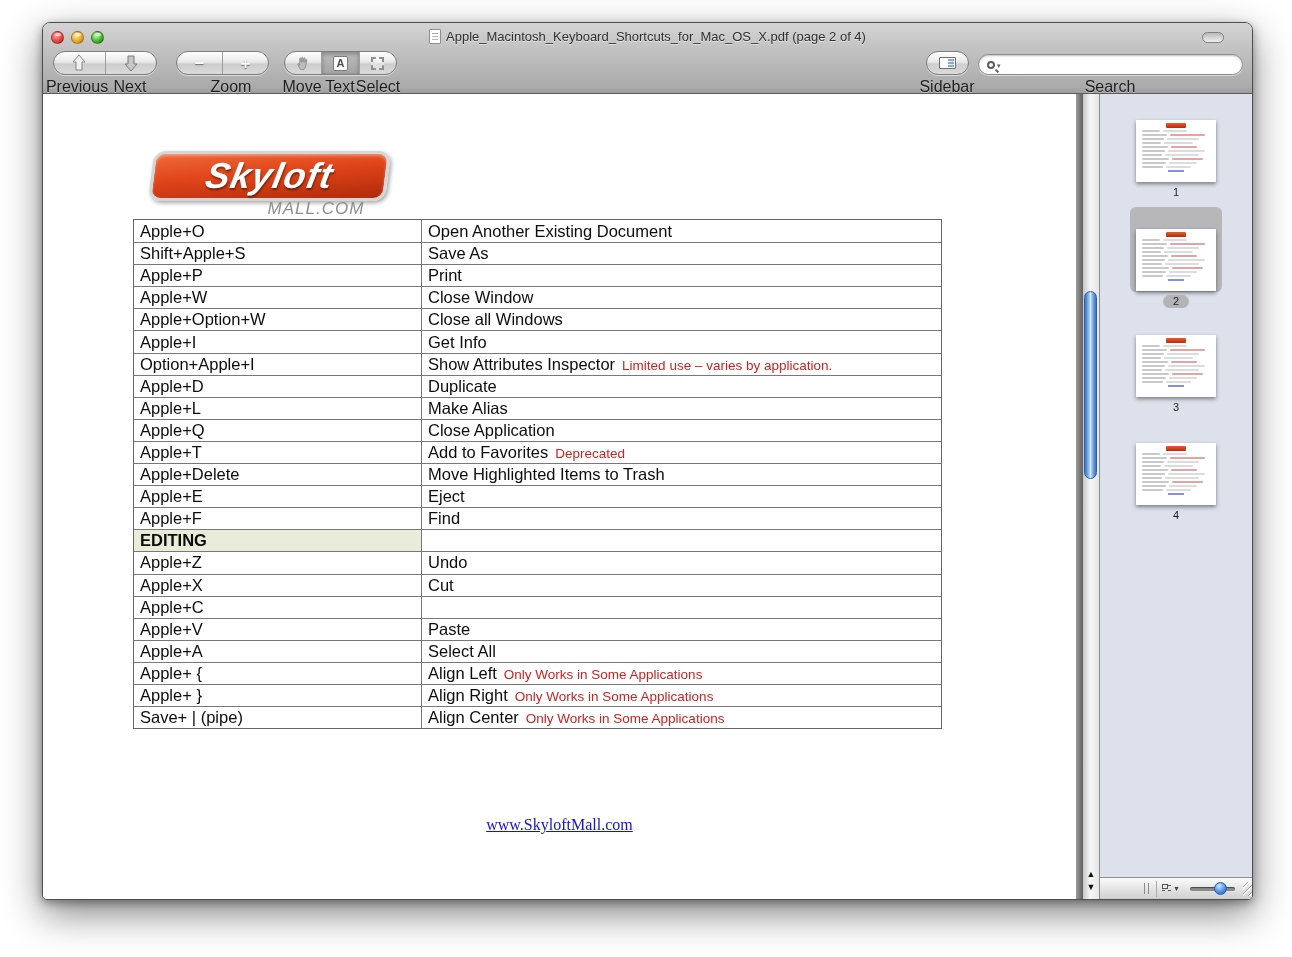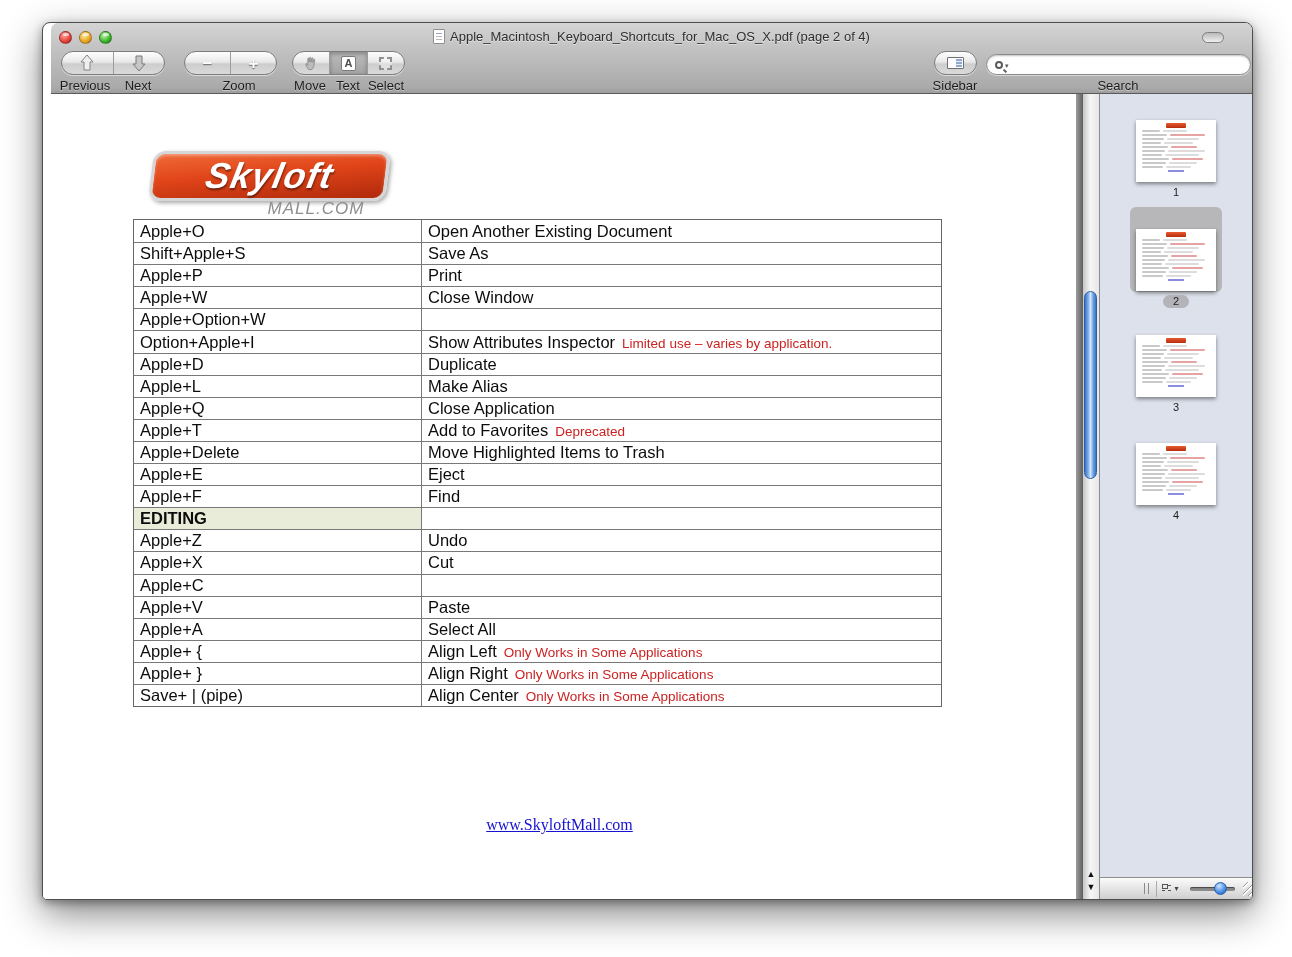--- a/index.html
+++ b/index.html
@@ -10,21 +10,21 @@
   }
   
   .window {
     position:absolute; left:42px; top:22px; width:1211px; height:878px;
     border-radius:8px 8px 5px 5px;
     border:1px solid #4e4e4e;
     box-shadow:0 14px 38px rgba(0,0,0,.48), 0 3px 10px rgba(0,0,0,.35);
     background:#fff;
   }
   .chrome {
-    position:absolute; left:8px; top:0; right:0; height:71px;
+    position:absolute; left:0; top:0; right:0; height:71px;
     border-radius:7px 7px 0 0;
     background:linear-gradient(#d4d4d4, #c3c3c3 35%, #aaaaaa 92%, #9e9e9e);
     border-bottom:1px solid #5a5a5a;
   }
   .titlebar { position:absolute; left:0; right:0; top:0; height:27px;
     display:flex; align-items:center; justify-content:center; gap:5px; }
   .title-text { font-size:13px; color:#2e2e2e; text-shadow:0 1px 0 rgba(255,255,255,.55); }
   .doc-icon { width:12px; height:15px; background:#fff; border:1px solid #8f8f8f; position:relative; border-radius:1px;}
   .doc-icon::before { content:""; position:absolute; left:2px; top:3px; width:6px; height:1px; background:#9aa7c0; box-shadow:0 3px 0 #b9b9b9, 0 6px 0 #b9b9b9; }
   .lights { position:absolute; left:8px; top:8px; display:flex; gap:7px; }
@@ -35,21 +35,21 @@
   .light.green  { background:radial-gradient(circle at 38% 32%, #c7f3a9, #39b42a 60%, #157006); }
   .toolbar-pill { position:absolute; right:28px; top:9px; width:22px; height:11px; border-radius:6px;
     border:1px solid #7f7f7f; background:linear-gradient(#b9b9b9,#efefef); }
   
   .capsule { position:absolute; top:28px; height:24px; border-radius:12px; border:1px solid #7d7d7d;
     background:linear-gradient(#fefefe,#e9e9e9 45%,#cdcdcd 55%,#dadada);
     box-shadow:0 1px 0 rgba(255,255,255,.55); display:flex; overflow:hidden; }
   .seg { display:flex; align-items:center; justify-content:center; height:100%; cursor:default; }
   .seg + .seg { border-left:1px solid #9d9d9d; }
   .seg.active { background:linear-gradient(#bdbdbd,#a3a3a3); box-shadow:inset 0 2px 4px rgba(0,0,0,.3); }
-  .tlabel { position:absolute; top:55px; font-size:13px; color:#1c1c1c; text-shadow:0 1px 0 rgba(255,255,255,.4);
+  .tlabel { position:absolute; top:55px; font-size:16px; color:#1c1c1c; text-shadow:0 1px 0 rgba(255,255,255,.4);
     transform:translateX(-50%); white-space:nowrap; }
   .zoom-glyph { font-size:17px; font-weight:bold; color:#fdfdfd; text-shadow:0 1px 1px rgba(90,90,90,.9); line-height:1; }
   .texticon { width:15px; height:15px; background:#fff; border:1px solid #7c7c7c; border-radius:2px;
     font-size:11px; font-weight:bold; color:#4e4e4e; display:flex; align-items:center; justify-content:center; }
   .selicon { width:13px; height:13px; border:2px dashed #8f8f8f; background:rgba(255,255,255,.35); }
   .sbicon { width:17px; height:12px; border:1px solid #6f6f6f; background:#fdfdfd; position:relative; border-radius:1px; }
   .sbicon::after { content:""; position:absolute; right:1px; top:1px; bottom:1px; width:6px;
     background:repeating-linear-gradient(#8fa8cf 0 2px, #e8eefb 2px 3px); }
   .searchbox { position:absolute; top:31px; height:21px; border-radius:11px; border:1px solid #8a8a8a;
     background:#fff; box-shadow:inset 0 1px 2px rgba(0,0,0,.25), 0 1px 0 rgba(255,255,255,.5);
@@ -222,20 +222,29 @@
             </div>
           </div>
           <div class="t-row">
             <div class="cell-key">Apple+W</div>
             <div class="cell-action">
               <span>Close Window</span>
             </div>
           </div>
           <div class="t-row">
             <div class="cell-key">Apple+Option+W</div>
+            <div class="cell-action">
+              <span>Close all Windows</span>
+            </div>
+          </div>
+          <div class="t-row">
+            <div class="cell-key">Apple+I</div>
+            <div class="cell-action">
+              <span>Get Info</span>
+            </div>
           </div>
           <div class="t-row">
             <div class="cell-key">Option+Apple+I</div>
             <div class="cell-action">
               <span>Show Attributes Inspector</span>
               <span class="note">Limited use – varies by application.</span>
             </div>
           </div>
           <div class="t-row">
             <div class="cell-key">Apple+D</div>

